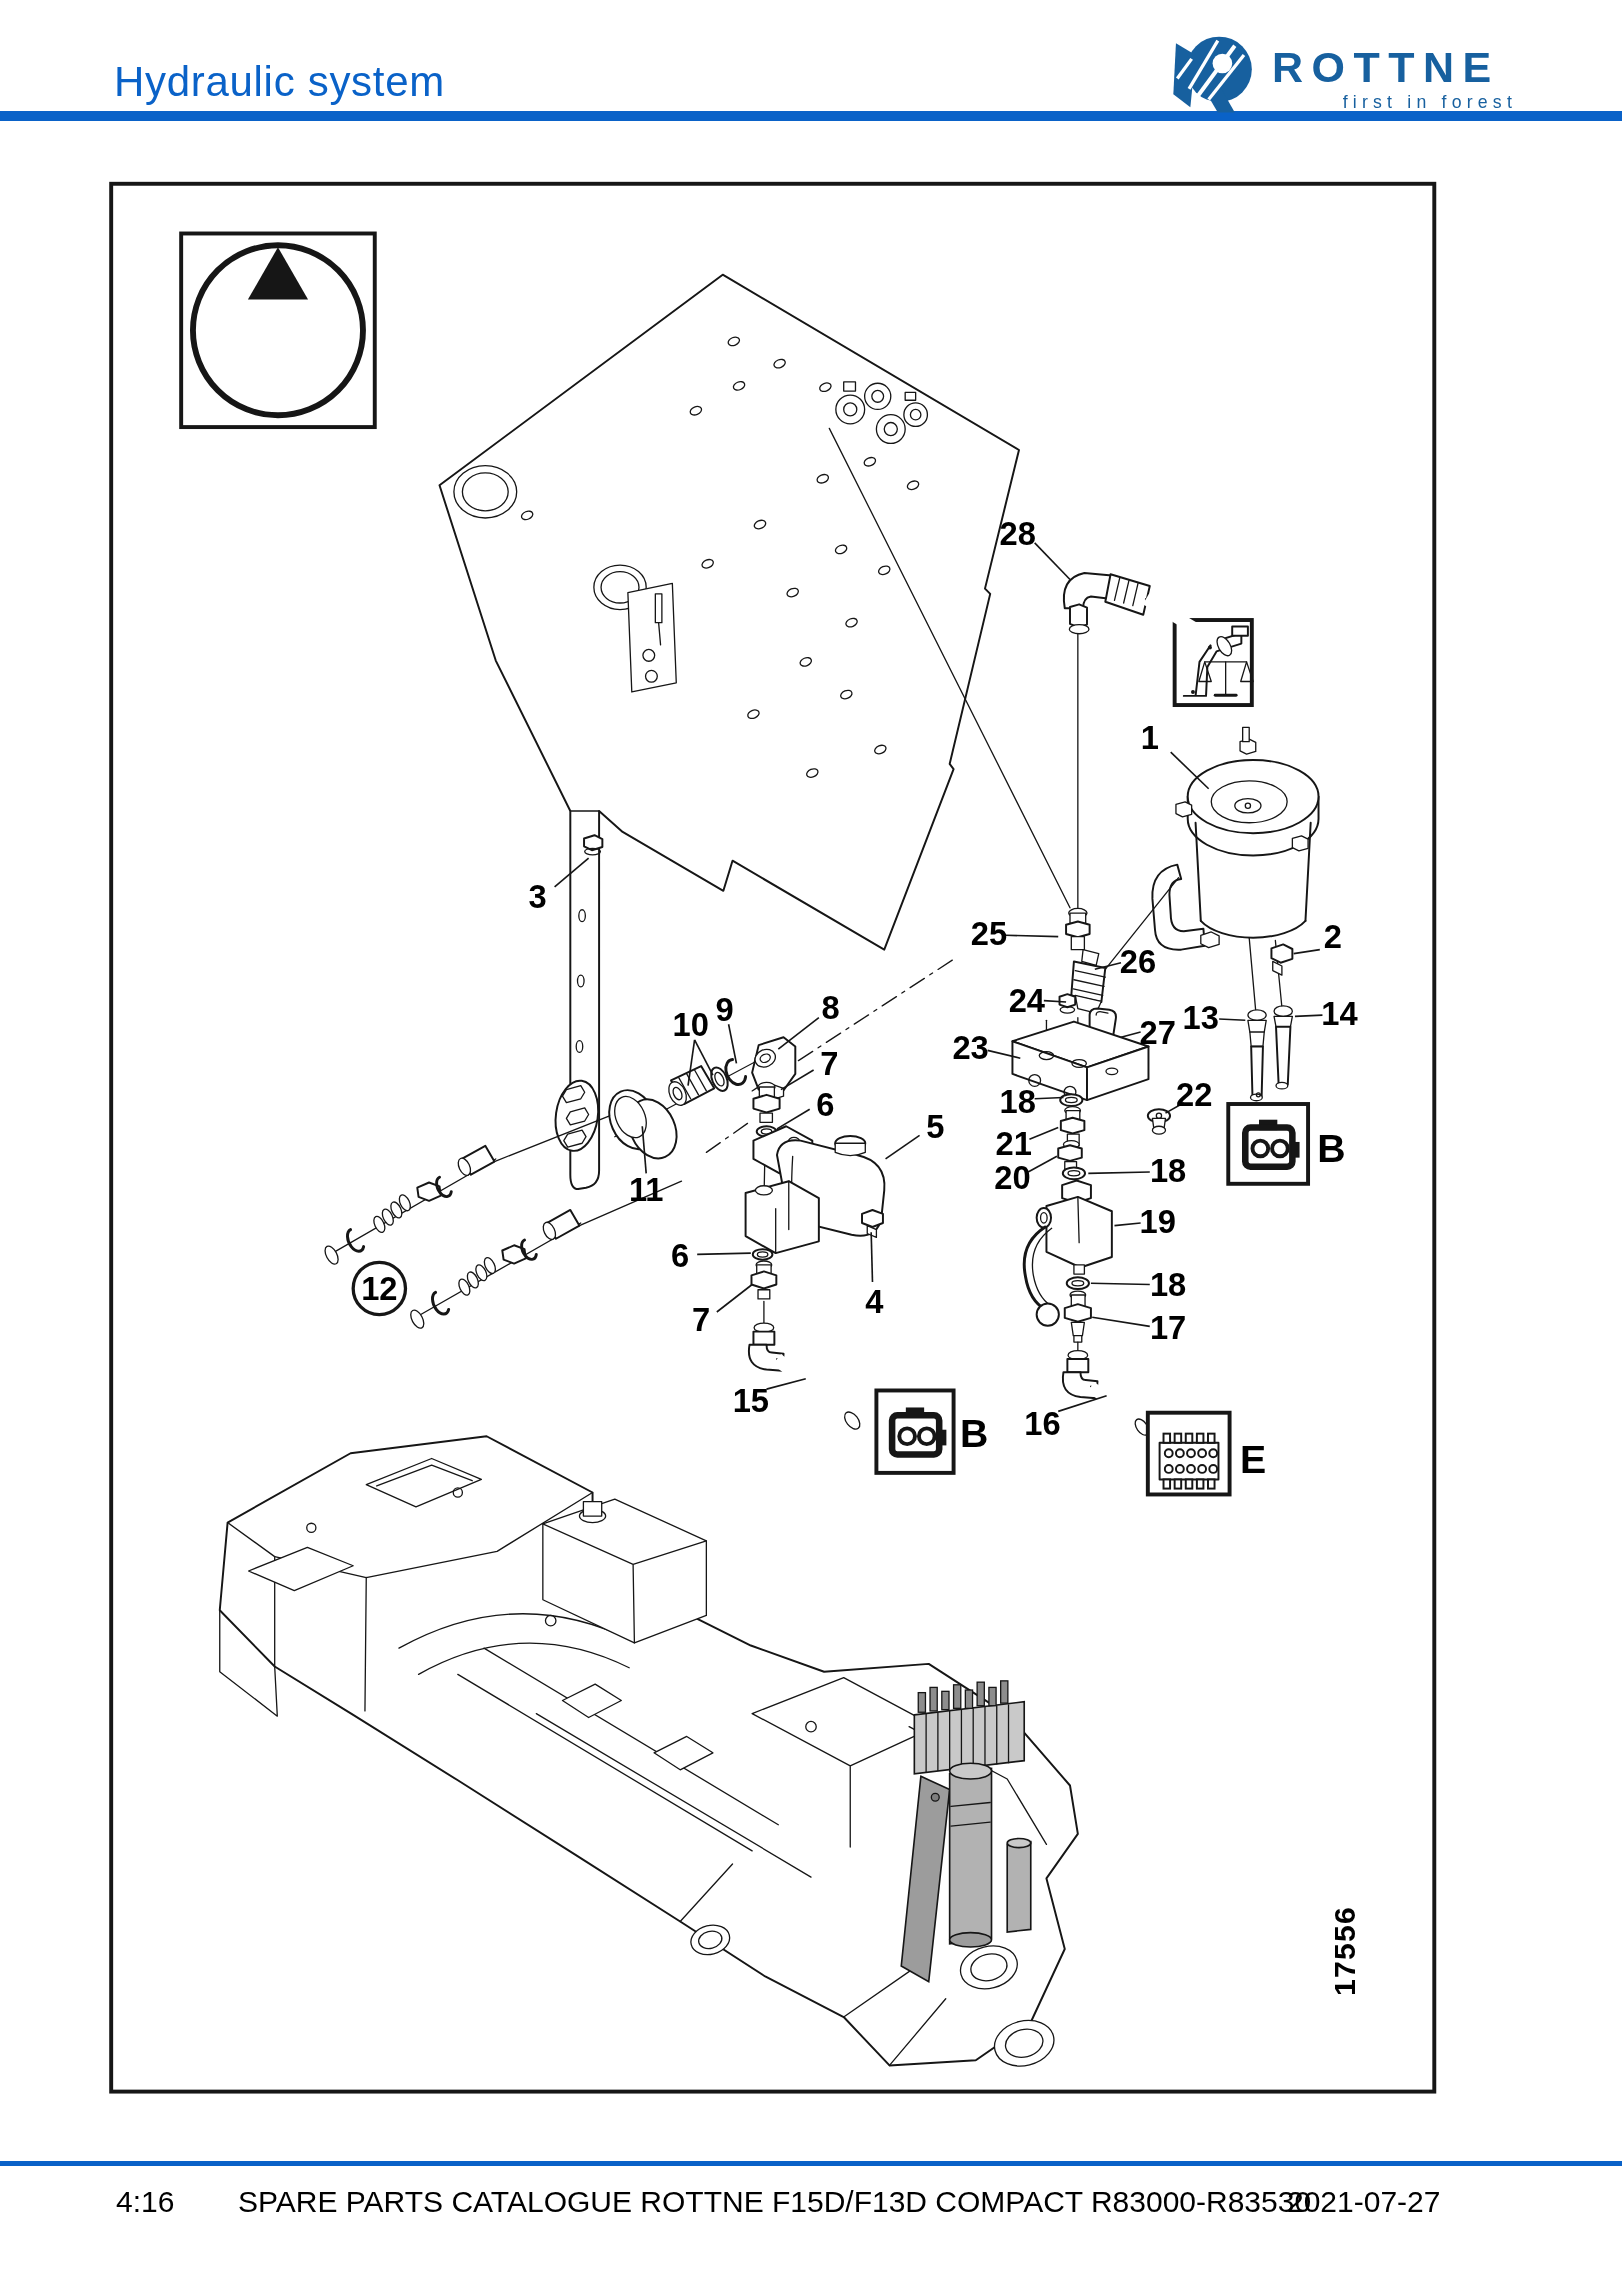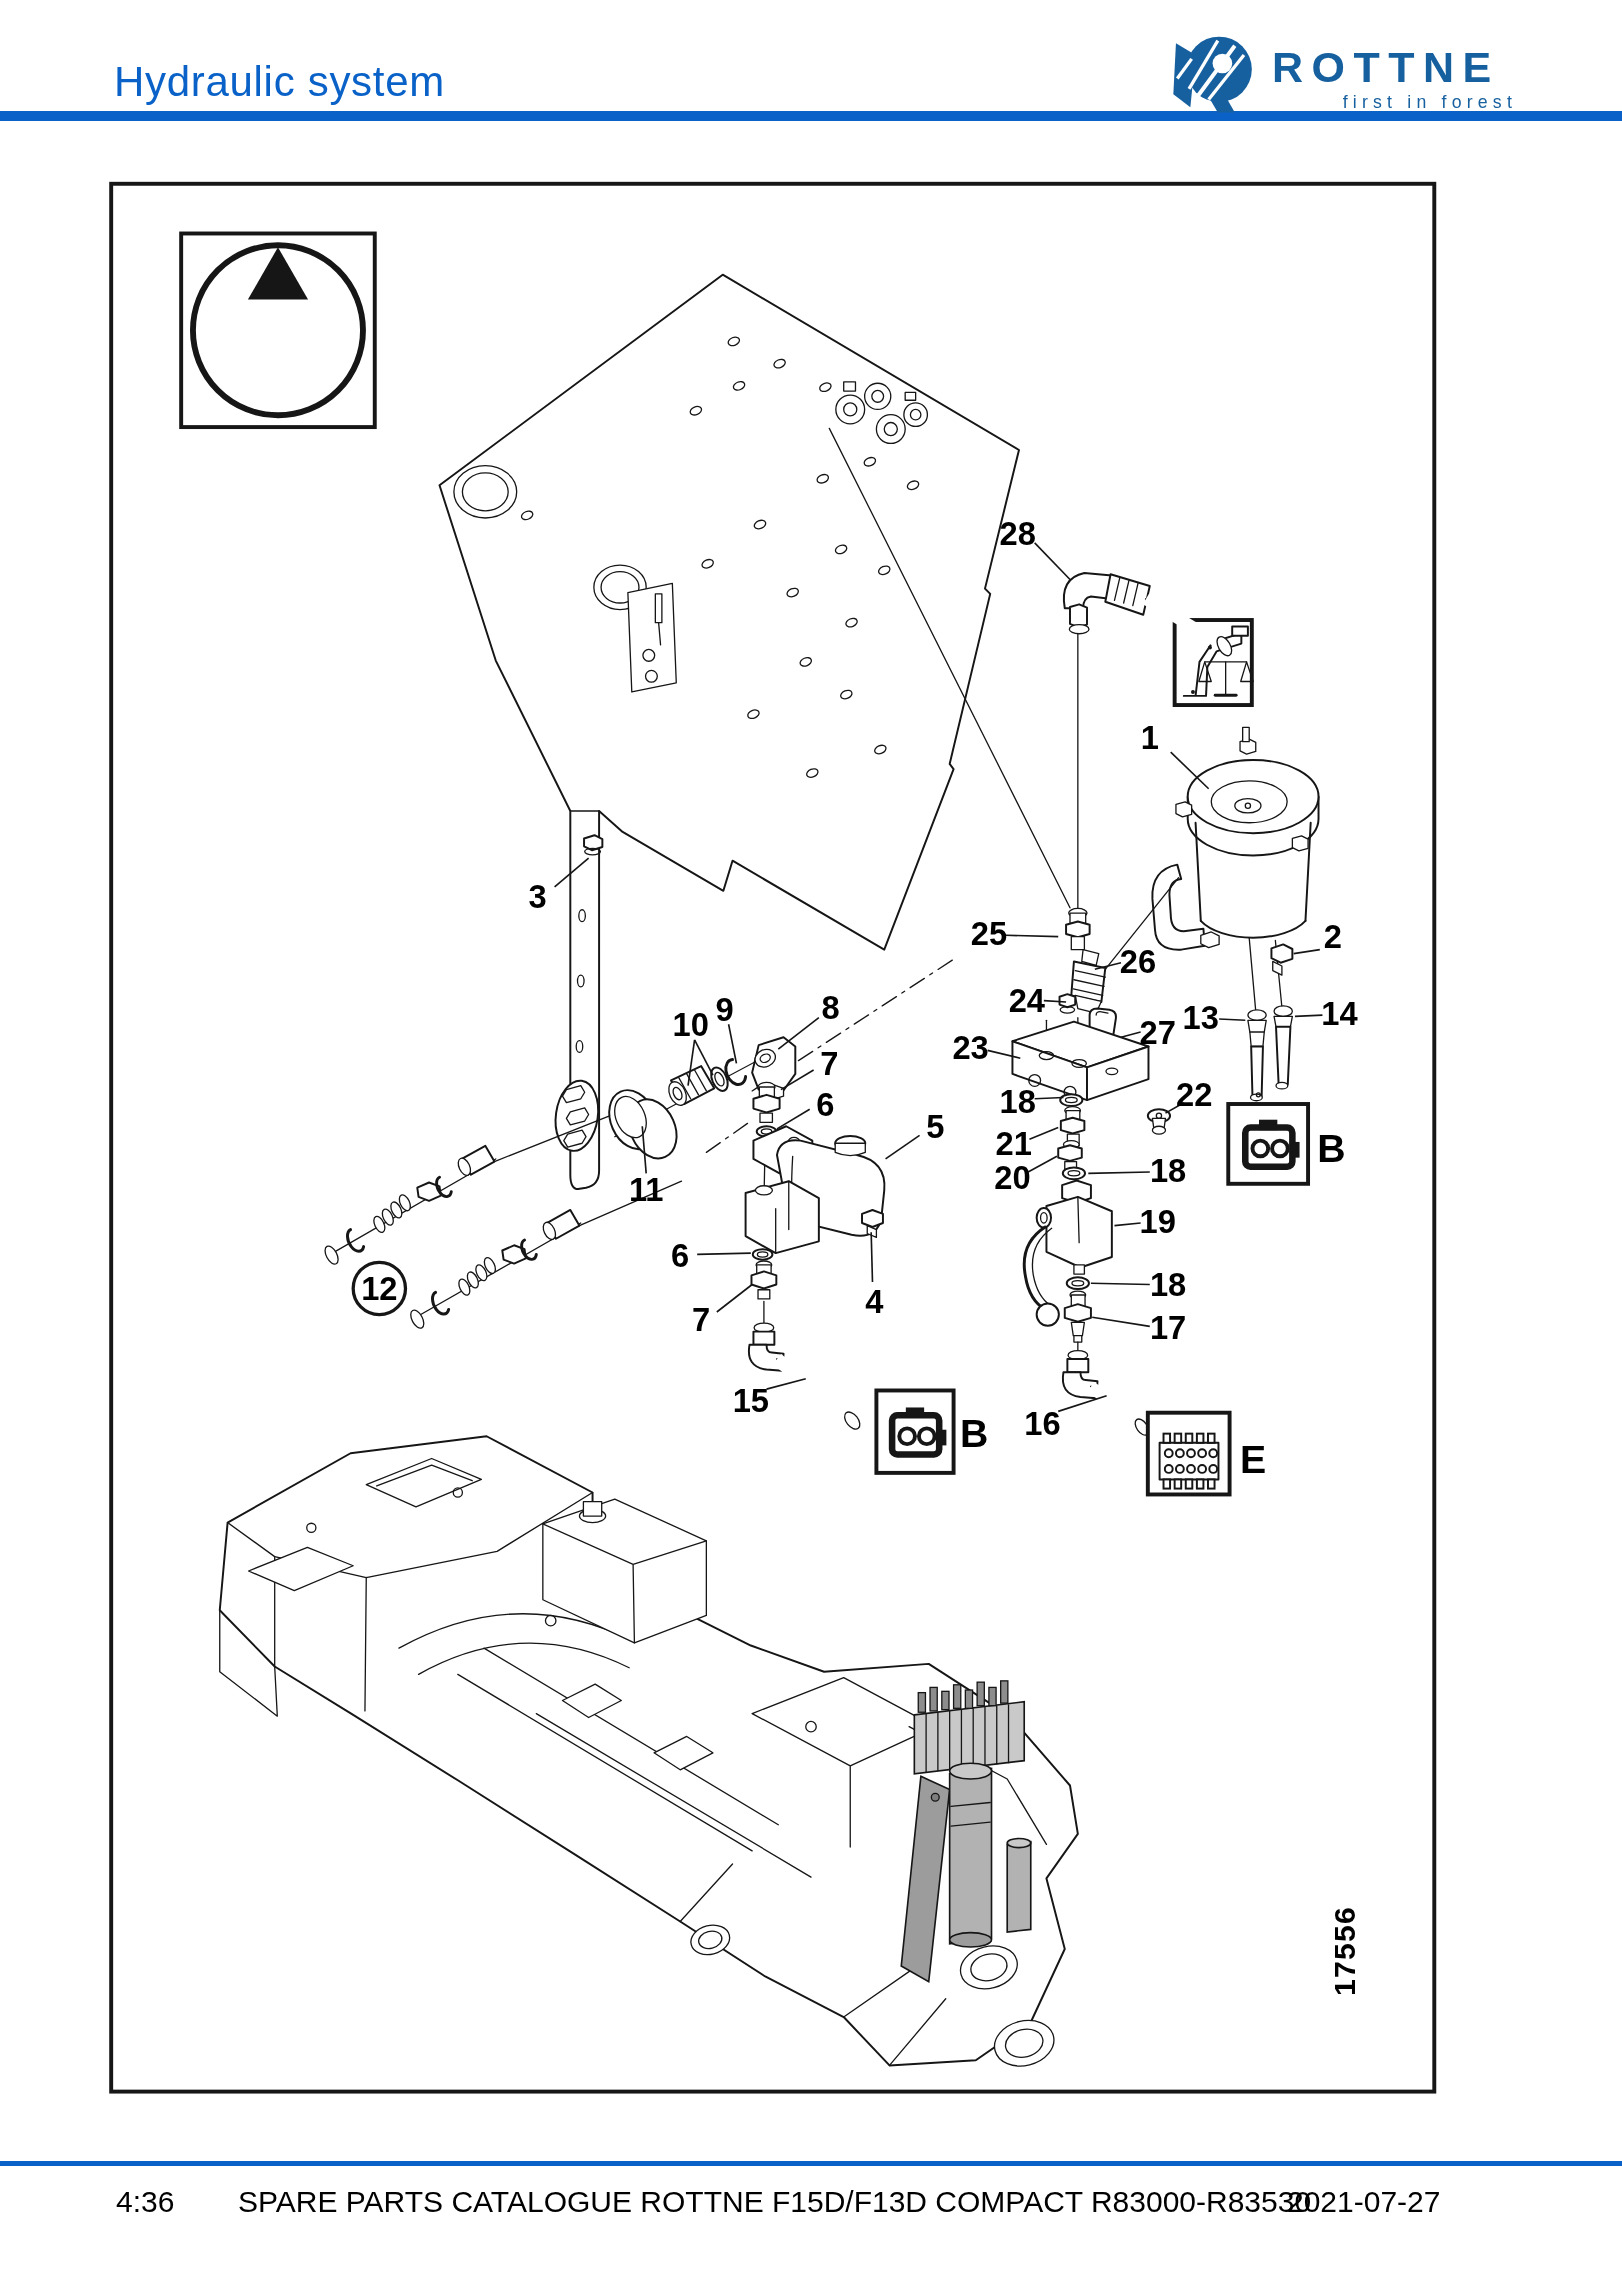--- a/index.html
+++ b/index.html
@@ -32,21 +32,21 @@
 </style>
 </head>
 <body>
 
 <div class="abs" id="page-title">Hydraulic system</div>
 <div class="abs" id="header-bar"></div>
 <div class="abs" id="brand-name">ROTTNE</div>
 <div class="abs" id="brand-tagline">first in forest</div>
 
 <div class="abs" id="footer-bar"></div>
-<div class="abs footer-text" id="footer-ref">4:36</div>
+<div class="abs footer-text" id="footer-ref">4:16</div>
 <div class="abs footer-title footer-text" id="footer-title">SPARE PARTS CATALOGUE ROTTNE F15D/F13D COMPACT R83000-R83530</div>
 <div class="abs footer-text" id="footer-date">2021-07-27</div>
 
 <svg id="diagram-svg" width="1622" height="2295" viewBox="0 0 2480 3509">
 
   <g>
     <path class="fb" style="fill:var(--logo)" d="M1798,66 L1828,84 L1820,164 L1794,144 Z"></path>
     <circle cx="1864" cy="106" r="50" style="fill:var(--logo)"></circle>
     <path style="fill:var(--logo)" d="M1842,138 L1862,172 L1888,172 L1864,130 Z"></path>
     <circle cx="1869" cy="97" r="15" fill="#ffffff"></circle>

